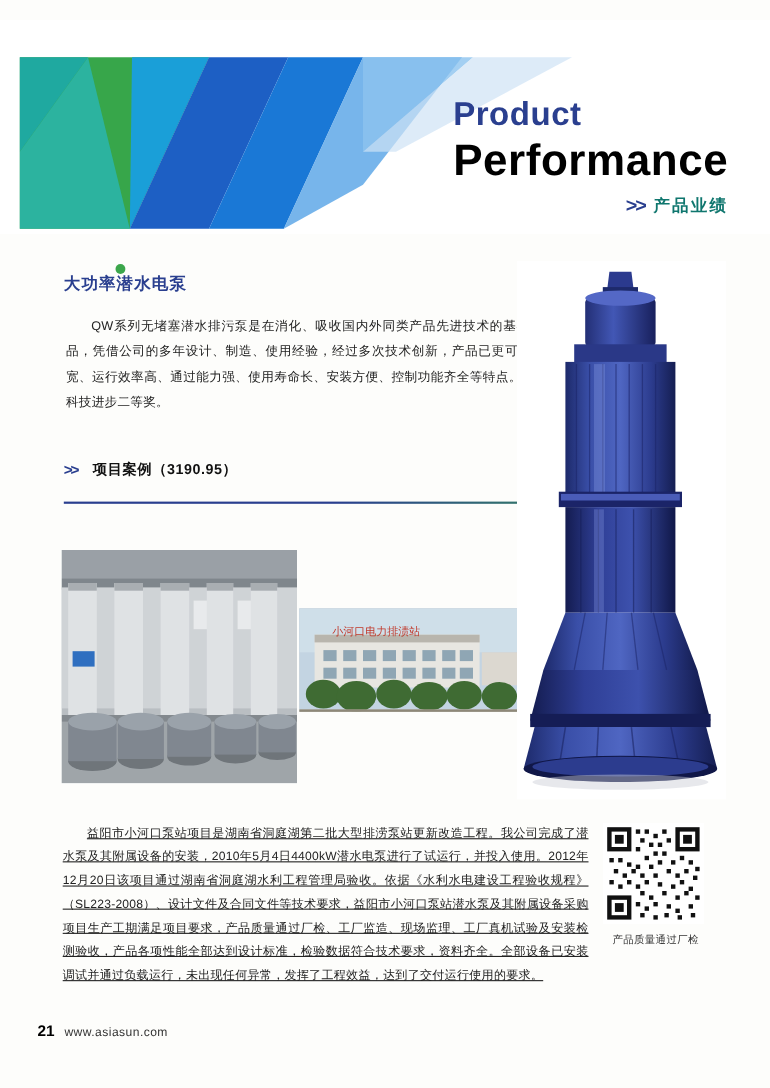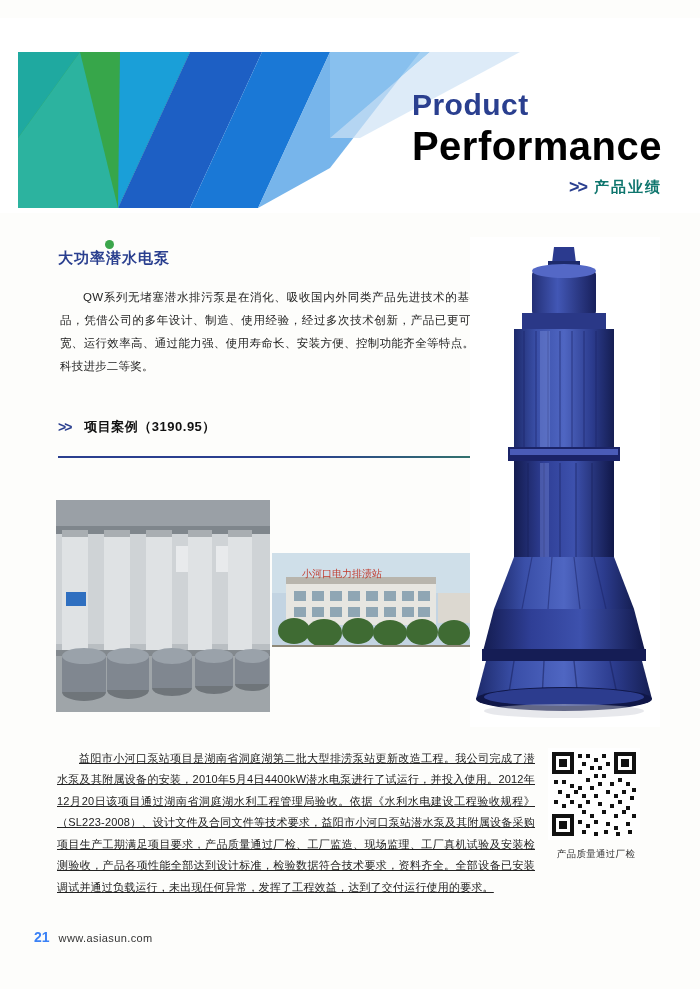--- a/index.html
+++ b/index.html
@@ -204,21 +204,21 @@
   .footer {
     position: absolute;
     left: 34px;
     bottom: 44px;
     display: flex;
     align-items: baseline;
   }
   .pg-num {
     font-size: 14px;
     font-weight: bold;
-    color: #3b82f6;
+    color: #000000;
     margin-right: 9px;
     margin-top: 44px;
   }
   .site {
     font-size: 11px;
     color: #333;
     letter-spacing: 0.4px;
     text-align: center;
   }
 </style>

